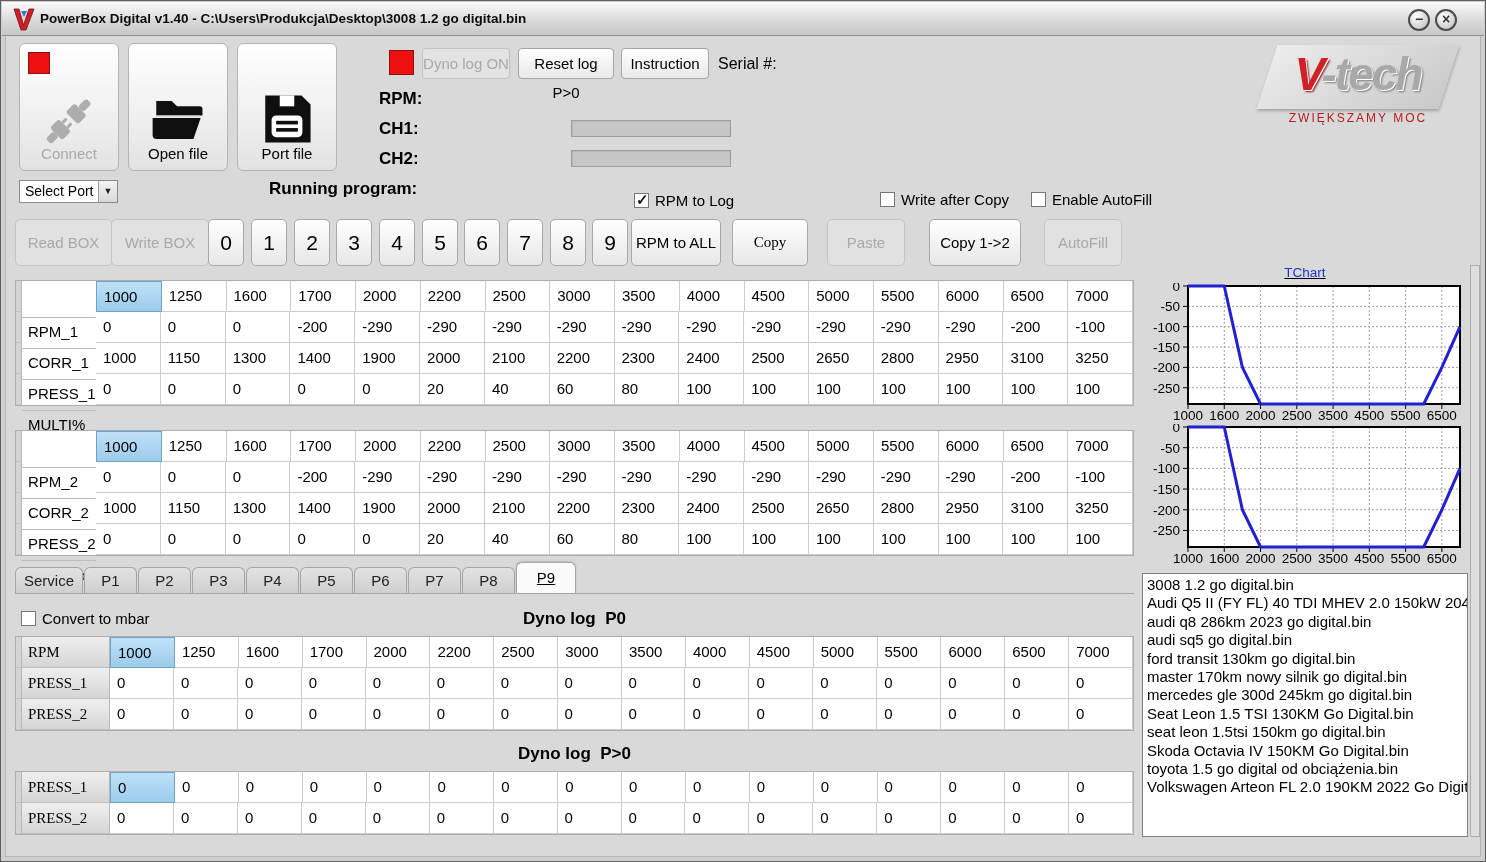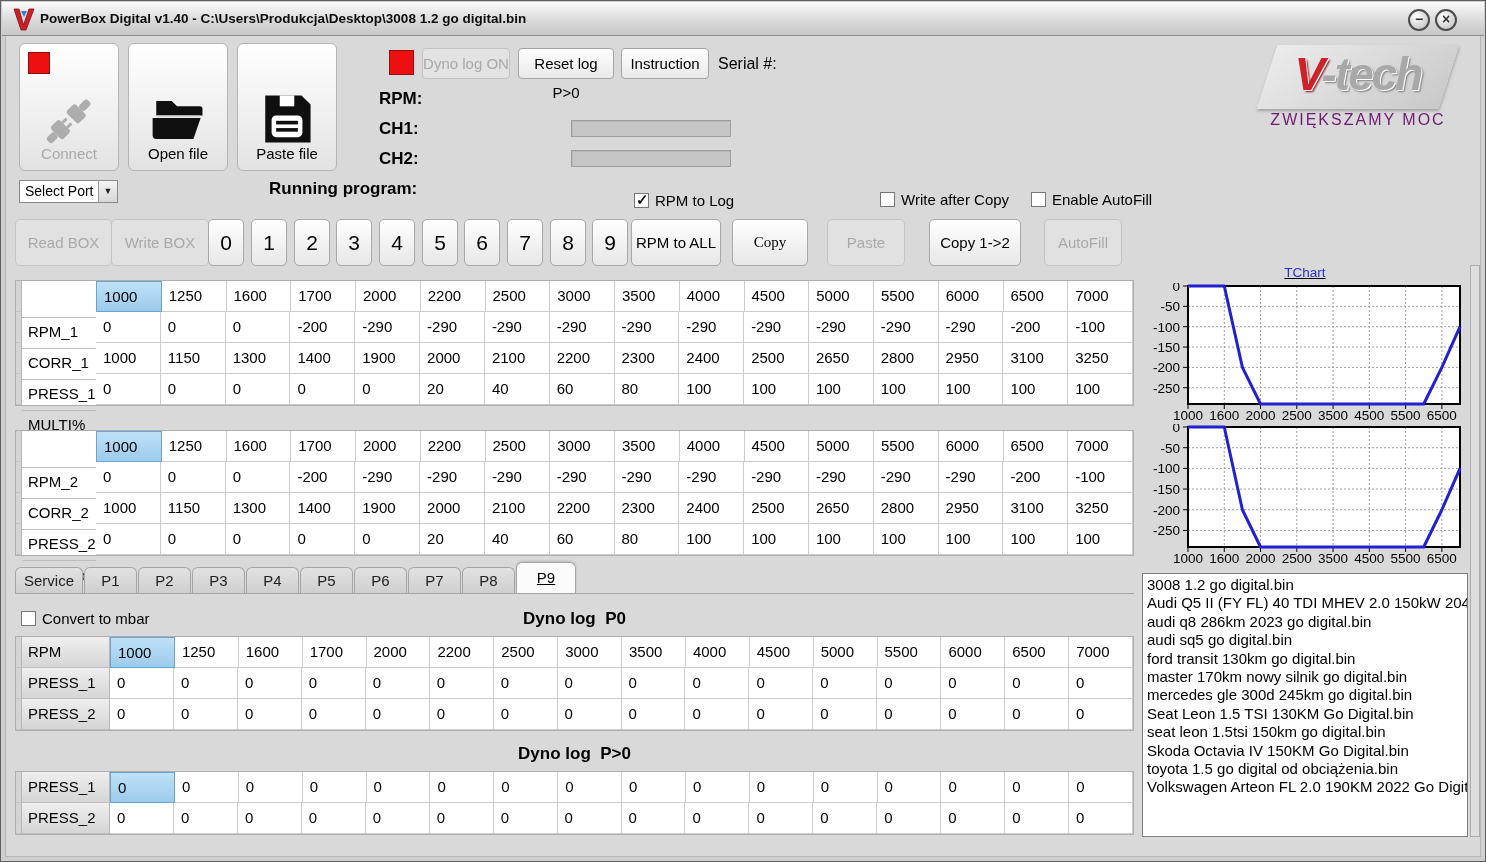--- a/index.html
+++ b/index.html
@@ -51,21 +51,21 @@
   
   .brand { position:absolute; left:1248px; top:42px; width:218px; height:102px; }
   .brand .plate { position:absolute; left:18px; top:2px; width:182px; height:64px;
     background:linear-gradient(135deg,#ececec,#c9c9c9); transform:skewX(-18deg);
     box-shadow:1px 2px 3px rgba(0,0,0,.25); }
   .brand .wordmark { position:absolute; left:0; top:4px; width:100%; text-align:center;
     font-size:46px; font-style:italic; font-weight:bold; letter-spacing:-2px;
     color:#a8a8a8; text-shadow:1px 1px 0 #fff, 2px 2px 2px #7e7e7e; }
   .brand .wordmark .v { color:#cf2128; text-shadow:1px 1px 0 #fff, 2px 2px 2px #8c1418; }
   .brand .slogan { position:absolute; left:0; top:68px; width:100%; text-align:center;
-    font-size:16px; letter-spacing:2px; color:#701a75; }
+    font-size:12px; letter-spacing:2px; color:#b91c1c; }
 
   
   .combo { position:absolute; left:18px; top:179px; width:99px; height:23px;
     background:#fff; border:1px solid #8a8a8a; font-size:14px; }
   .combo .val { position:absolute; left:5px; top:0; line-height:21px; }
   .combo .dd { position:absolute; right:0; top:0; width:19px; height:21px;
     background:linear-gradient(#f4f4f4,#d8d8d8); border-left:1px solid #9a9a9a;
     text-align:center; line-height:21px; font-size:9px; color:#222; }
   .runlabel { position:absolute; left:268px; top:178px; font-size:17px; font-weight:bold; }
 
@@ -95,21 +95,21 @@
 
   
   .gtable { position:absolute; left:14px; width:1119px; border:1px solid #aeaeae;
     background:#fff; }
   .trow { display:flex; height:31px; }
   .edgecell { width:6px; background:#d4d4d4; border-right:1px solid #b7b7b7;
     border-bottom:1px solid #c2c2c2; }
   .hcell { background:linear-gradient(#efefef,#d5d5d5); border-right:1px solid #b7b7b7;
     border-bottom:1px solid #bdbdbd; font-size:15px; line-height:30px; padding-left:6px; }
   .ptable .hcell { width:74px;margin-top:36px; }
-  .dtable .hcell { width:88px; }
+  .dtable .hcell { width:88px;font-family:Liberation Serif, serif; }
   .tcell { flex:1; background:#fff; border-right:1px solid #ccc; border-bottom:1px solid #ccc;
     font-size:15px; line-height:30px; padding-left:7px; }
   .tcell.sel { background:linear-gradient(#bfe1f8,#9ccbeb); border:1px solid #6ba4cd; }
   #table1 { top:279px; } #table2 { top:429px; }
   #dtable1 { top:635px; } #dtable2 { top:770px; }
 
   
   .tabs { position:absolute; left:14px; top:565px; width:1119px; height:28px;
     border-bottom:1px solid #a5a5a5; display:flex; align-items:flex-end; }
   .tab { height:26px; min-width:53px; padding:0 8px; margin-right:1px;
@@ -178,21 +178,21 @@
   </div>
 
   <div class="bigbtn" style="left:236px">
     <svg class="bigicon" width="58" height="58" viewBox="0 0 64 64">
       <path d="M8 6 h40 l10 10 v42 H8 Z" fill="#0f0f0f"></path>
       <rect x="24" y="6" width="16" height="12" fill="#ffffff"></rect>
       <rect x="15" y="28" width="34" height="24" rx="5" fill="#ffffff"></rect>
       <rect x="20" y="34" width="24" height="4" fill="#0f0f0f"></rect>
       <rect x="20" y="42" width="24" height="4" fill="#0f0f0f"></rect>
     </svg>
-    <div class="cap">Paste file</div>
+    <div class="cap">Port file</div>
   </div>
 
   <div class="indicator2 redsq"></div>
   <div class="smallbtn disabled" style="left:421px;width:88px">Dyno log ON</div>
   <div class="smallbtn" style="left:517px;width:96px">Reset log P&gt;0</div>
   <div class="smallbtn" style="left:620px;width:88px">Instruction</div>
   <div class="serial">Serial #:</div>
 
   <div class="chlabel" style="top:88px">RPM:</div>
   <div class="chlabel" style="top:118px">CH1:</div>

